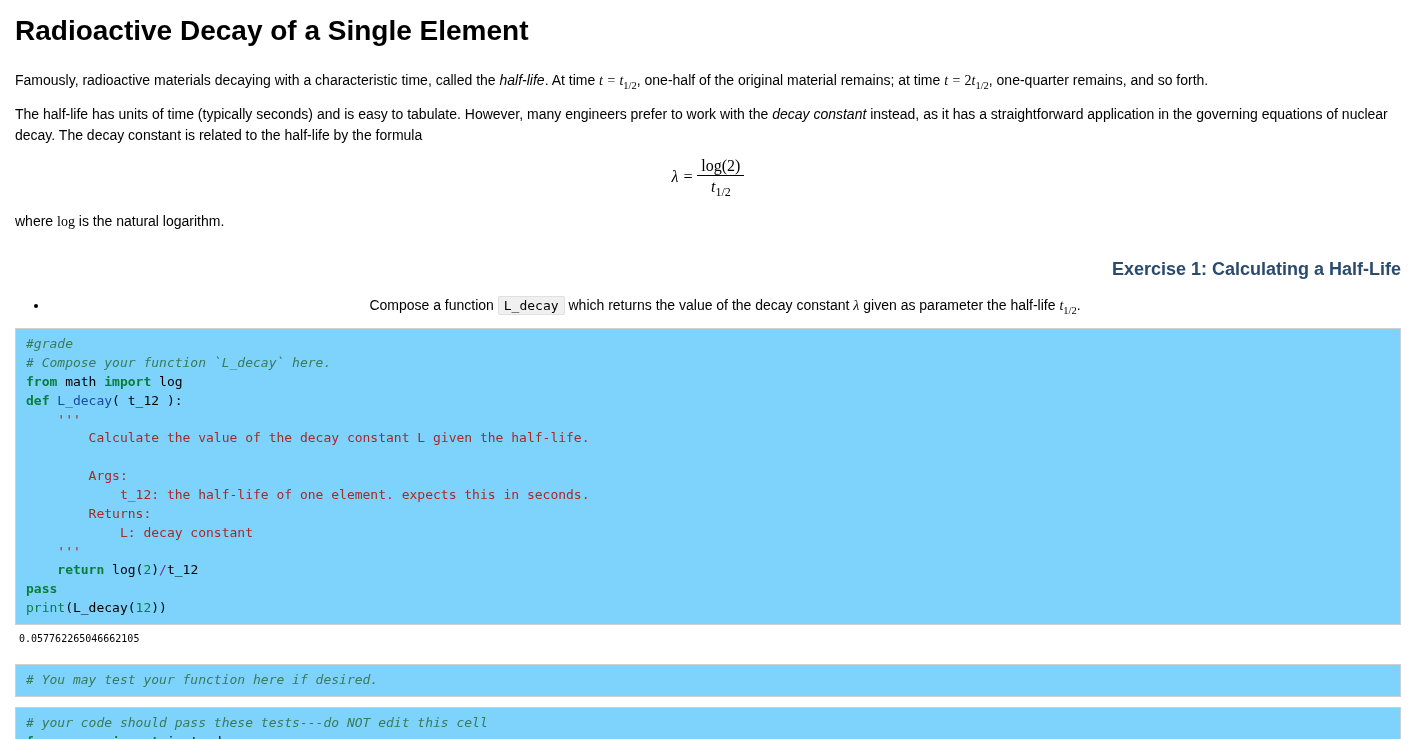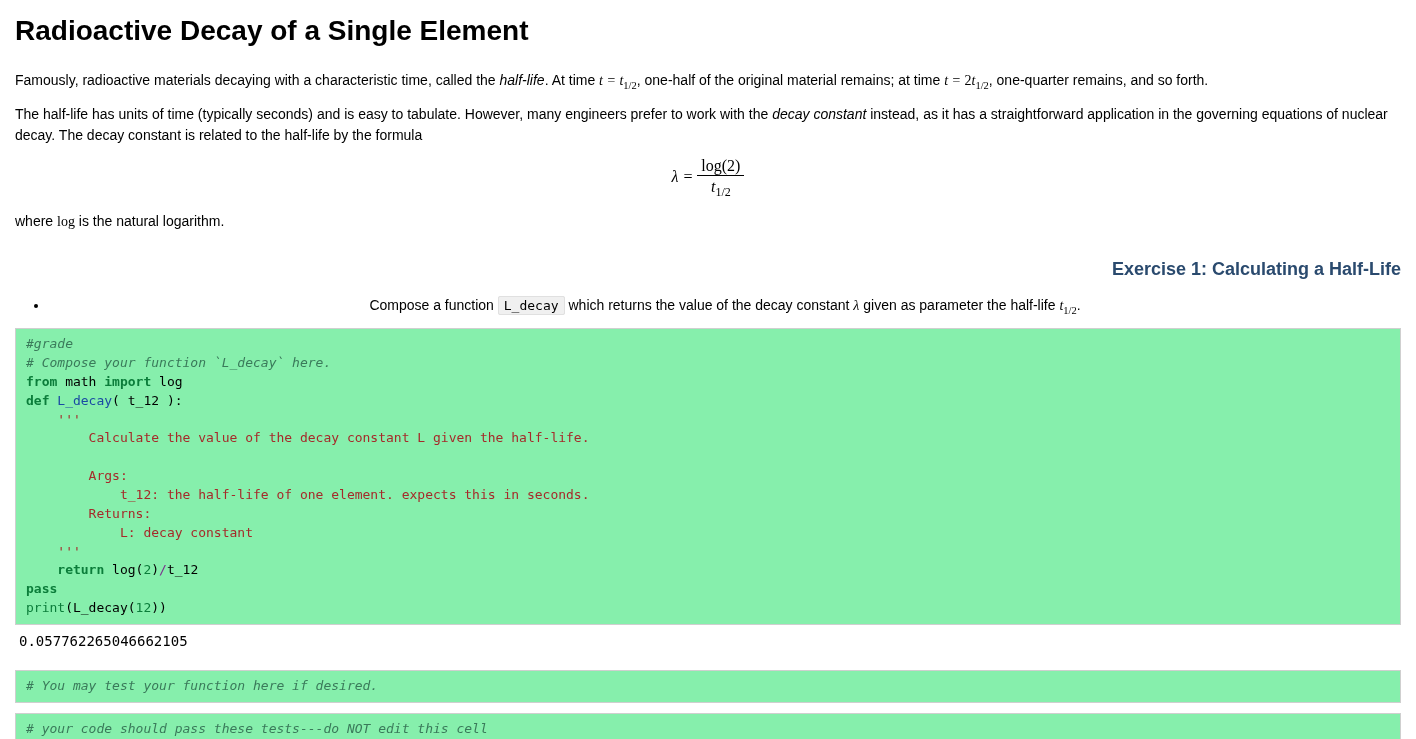--- a/index.html
+++ b/index.html
@@ -56,33 +56,33 @@
     background: #f0f0f0;
     border: 1px solid #e0e0e0;
     border-radius: 2px;
     padding: 1px 5px;
     font-family: "Menlo", "Monaco", "Consolas", monospace;
     font-size: 13px;
   }
   ul { margin: 6px 0; padding-left: 34px; text-align: center; }
   li { margin: 4px 0; }
   .code-cell {
-    background: #86efac;
+    background: #7dd3fc;
     border: 1px solid #cfcfcf;
     margin: 10px 0 2px 0;
     padding: 6px 10px;
     font-family: "Menlo", "Monaco", "Consolas", monospace;
     font-size: 13px;
     line-height: 1.45;
     white-space: pre;
     overflow-x: auto;
   }
   .output-cell {
     font-family: "Menlo", "Monaco", "Consolas", monospace;
-    font-size: 14px;
+    font-size: 10px;
     padding: 4px 10px 4px 4px;
     margin: 2px 0 14px 0;
     white-space: pre;
   }
   .c-comment { color: #3a7a5a; font-style: italic; }
   .c-keyword { color: #0b7d3a; font-weight: bold; }
   .c-builtin { color: #0b7d3a; }
   .c-string  { color: #a52a2a; }
   .c-number  { color: #0b7d3a; }
   .c-op      { color: #7b2d8e; }

